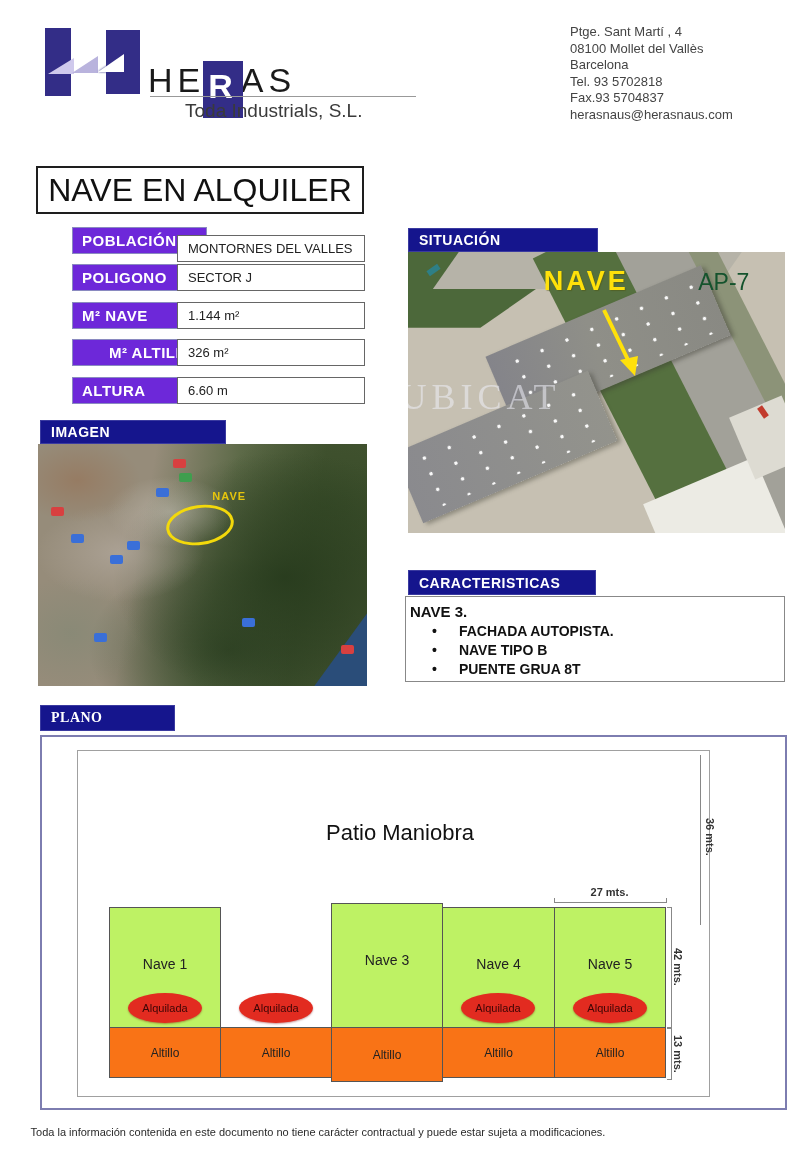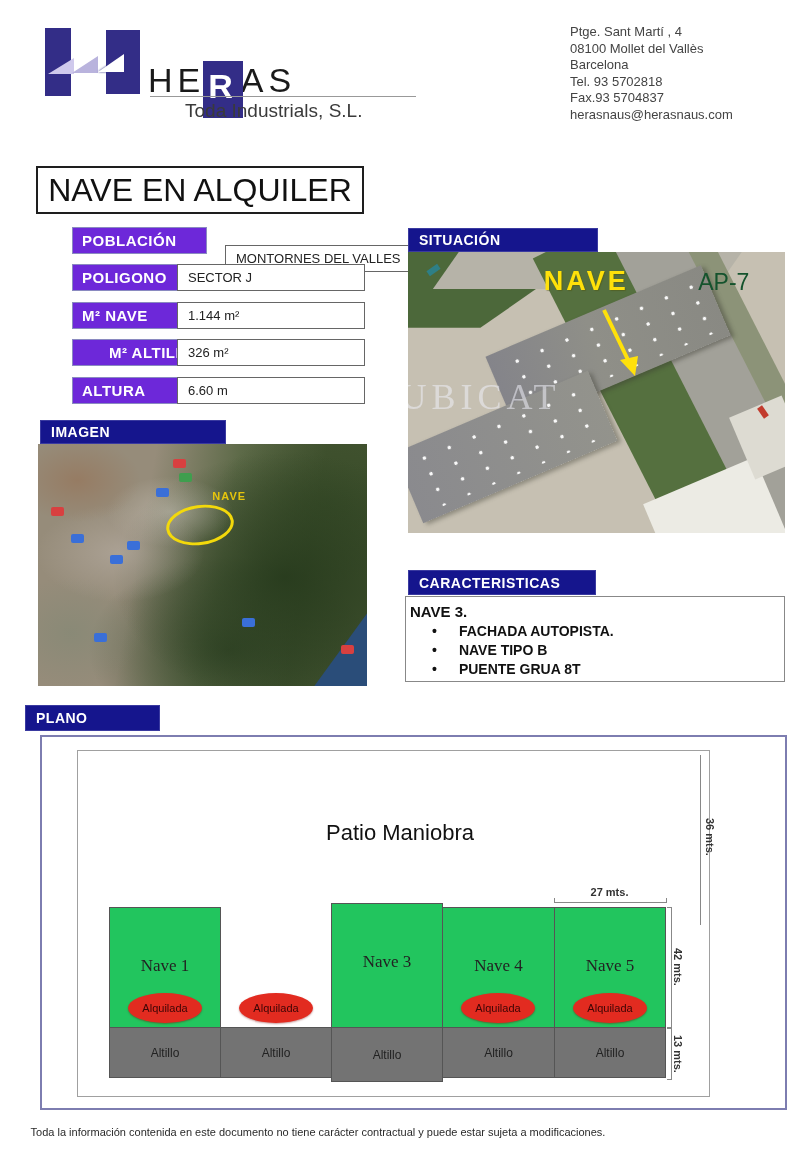--- a/index.html
+++ b/index.html
@@ -88,24 +88,24 @@
   .car-title{position:absolute;left:4px;top:6px;font-size:15px;font-weight:bold;}
   .car-item{position:absolute;left:26px;font-size:14px;font-weight:bold;display:flex;align-items:center;}
   .car-item .dot{font-size:14px;margin-right:22px;}
 
   
   .plano-outer{position:absolute;left:40px;top:735px;width:747px;height:375px;border:2px solid #7d7db0;
        box-sizing:border-box;background:#fff;}
   .plano-inner{position:absolute;left:77px;top:750px;width:633px;height:347px;border:1px solid #a0a0a0;
        box-sizing:border-box;}
   .patio-label{position:absolute;left:240px;top:820px;width:320px;text-align:center;font-size:22px;color:#111;}
-  .nave-cell{position:absolute;border:1px solid #555;box-sizing:border-box;background:#22c55e;
-       display:flex;justify-content:center;font-size:17px;color:#222;font-family:Liberation Serif, serif;}
+  .nave-cell{position:absolute;border:1px solid #555;box-sizing:border-box;background:#bef264;
+       display:flex;justify-content:center;font-size:14px;color:#222;}
   .nave-cell.name{padding-top:48px;}
-  .altillo-cell{position:absolute;border:1px solid #555;box-sizing:border-box;background:#737373;
+  .altillo-cell{position:absolute;border:1px solid #555;box-sizing:border-box;background:#f97316;
        display:flex;justify-content:center;align-items:center;font-size:12px;color:#222;}
   .oval{position:absolute;width:74px;height:30px;background:#e22b20;border-radius:50%;
        display:flex;align-items:center;justify-content:center;font-size:11px;color:#3c0505;
        box-shadow:0 1px 2px rgba(120,0,0,.4);}
   .dim-text{font-size:11px;color:#333;font-weight:bold;}
   .dim-v-line{position:absolute;width:5px;border-top:1px solid #888;border-bottom:1px solid #888;}
   .dim-v-line:after{content:"";position:absolute;right:0;top:0;bottom:0;width:1px;background:#888;}
   .dim-h-line{position:absolute;height:5px;border-left:1px solid #888;border-right:1px solid #888;}
   .dim-h-line:after{content:"";position:absolute;left:0;right:0;bottom:0;height:1px;background:#888;}
   .vert{writing-mode:vertical-rl;}
@@ -134,21 +134,21 @@
     <div>Barcelona</div>
     <div>Tel. 93 5702818</div>
     <div>Fax.93 5704837</div>
     <div>herasnaus@herasnaus.com</div>
   </div>
 
   <div class="title-box">NAVE EN ALQUILER</div>
 
   <div>
     <div class="row-label" style="top:227px;">POBLACIÓN</div>
-    <div class="row-value" style="top:245px;margin-left:48px;">MONTORNES DEL VALLES</div>
+    <div class="row-value" style="top:235px;">MONTORNES DEL VALLES</div>
     <div class="row-label" style="top:264px;">POLIGONO</div>
     <div class="row-value" style="top:264px;">SECTOR J</div>
     <div class="row-label" style="top:302px;">M² NAVE</div>
     <div class="row-value" style="top:302px;">1.144  m²</div>
     <div class="row-label" style="top:339px;padding-left:36px;">M² ALTILLO</div>
     <div class="row-value" style="top:339px;">326 m²</div>
     <div class="row-label" style="top:377px;">ALTURA</div>
     <div class="row-value" style="top:377px;">6.60 m</div>
   </div>
 
@@ -205,21 +205,21 @@
     <div class="car-item" style="top:45px;">
       <span class="dot">•</span>
       <span>NAVE TIPO B</span>
     </div>
     <div class="car-item" style="top:64px;">
       <span class="dot">•</span>
       <span>PUENTE GRUA 8T</span>
     </div>
   </div>
 
-  <div class="sec-bar" style="left:25px;top:705px;width:135px;height:26px;">PLANO</div>
+  <div class="sec-bar" style="left:40px;top:705px;width:135px;height:26px;font-family:Liberation Serif, serif;">PLANO</div>
   <div class="plano-outer"></div>
   <div class="plano-inner"></div>
   <div class="patio-label">Patio Maniobra</div>
 
   <div class="nave-cell name" style="left:109px;top:907px;width:112px;height:121px;">Nave 1</div>
   <div class="nave-cell name" style="left:331px;top:903px;width:112px;height:125px;">Nave 3</div>
   <div class="nave-cell name" style="left:442px;top:907px;width:113px;height:121px;">Nave 4</div>
   <div class="nave-cell name" style="left:554px;top:907px;width:112px;height:121px;">Nave 5</div>
 
   <div class="altillo-cell" style="left:109px;top:1027px;width:112px;height:51px;">Altillo</div>

